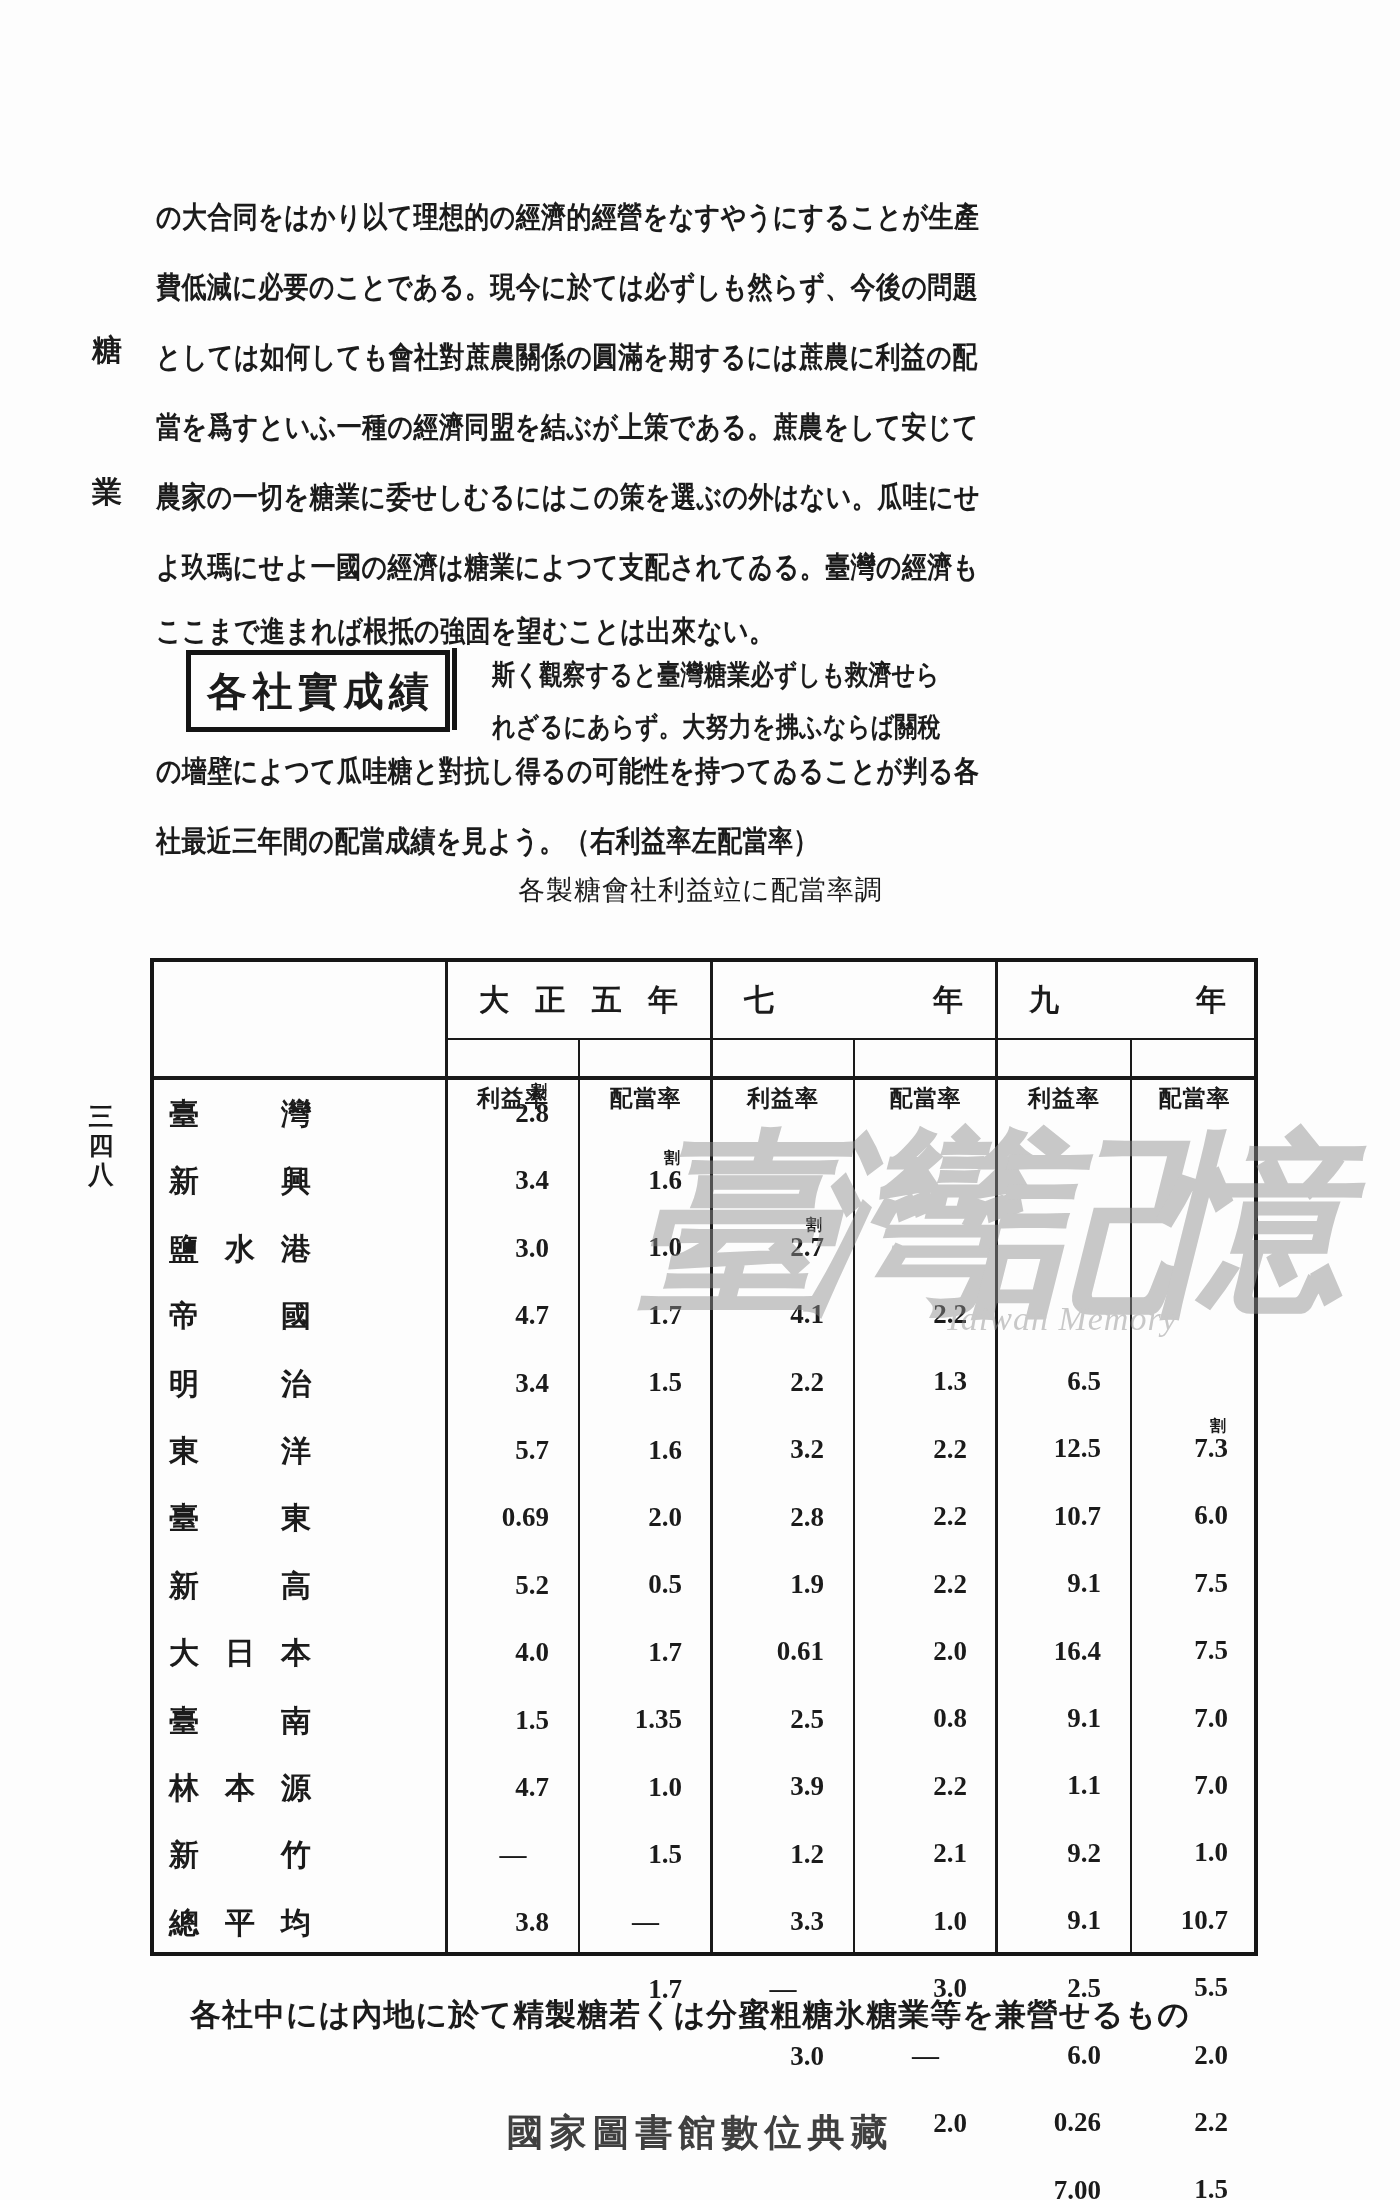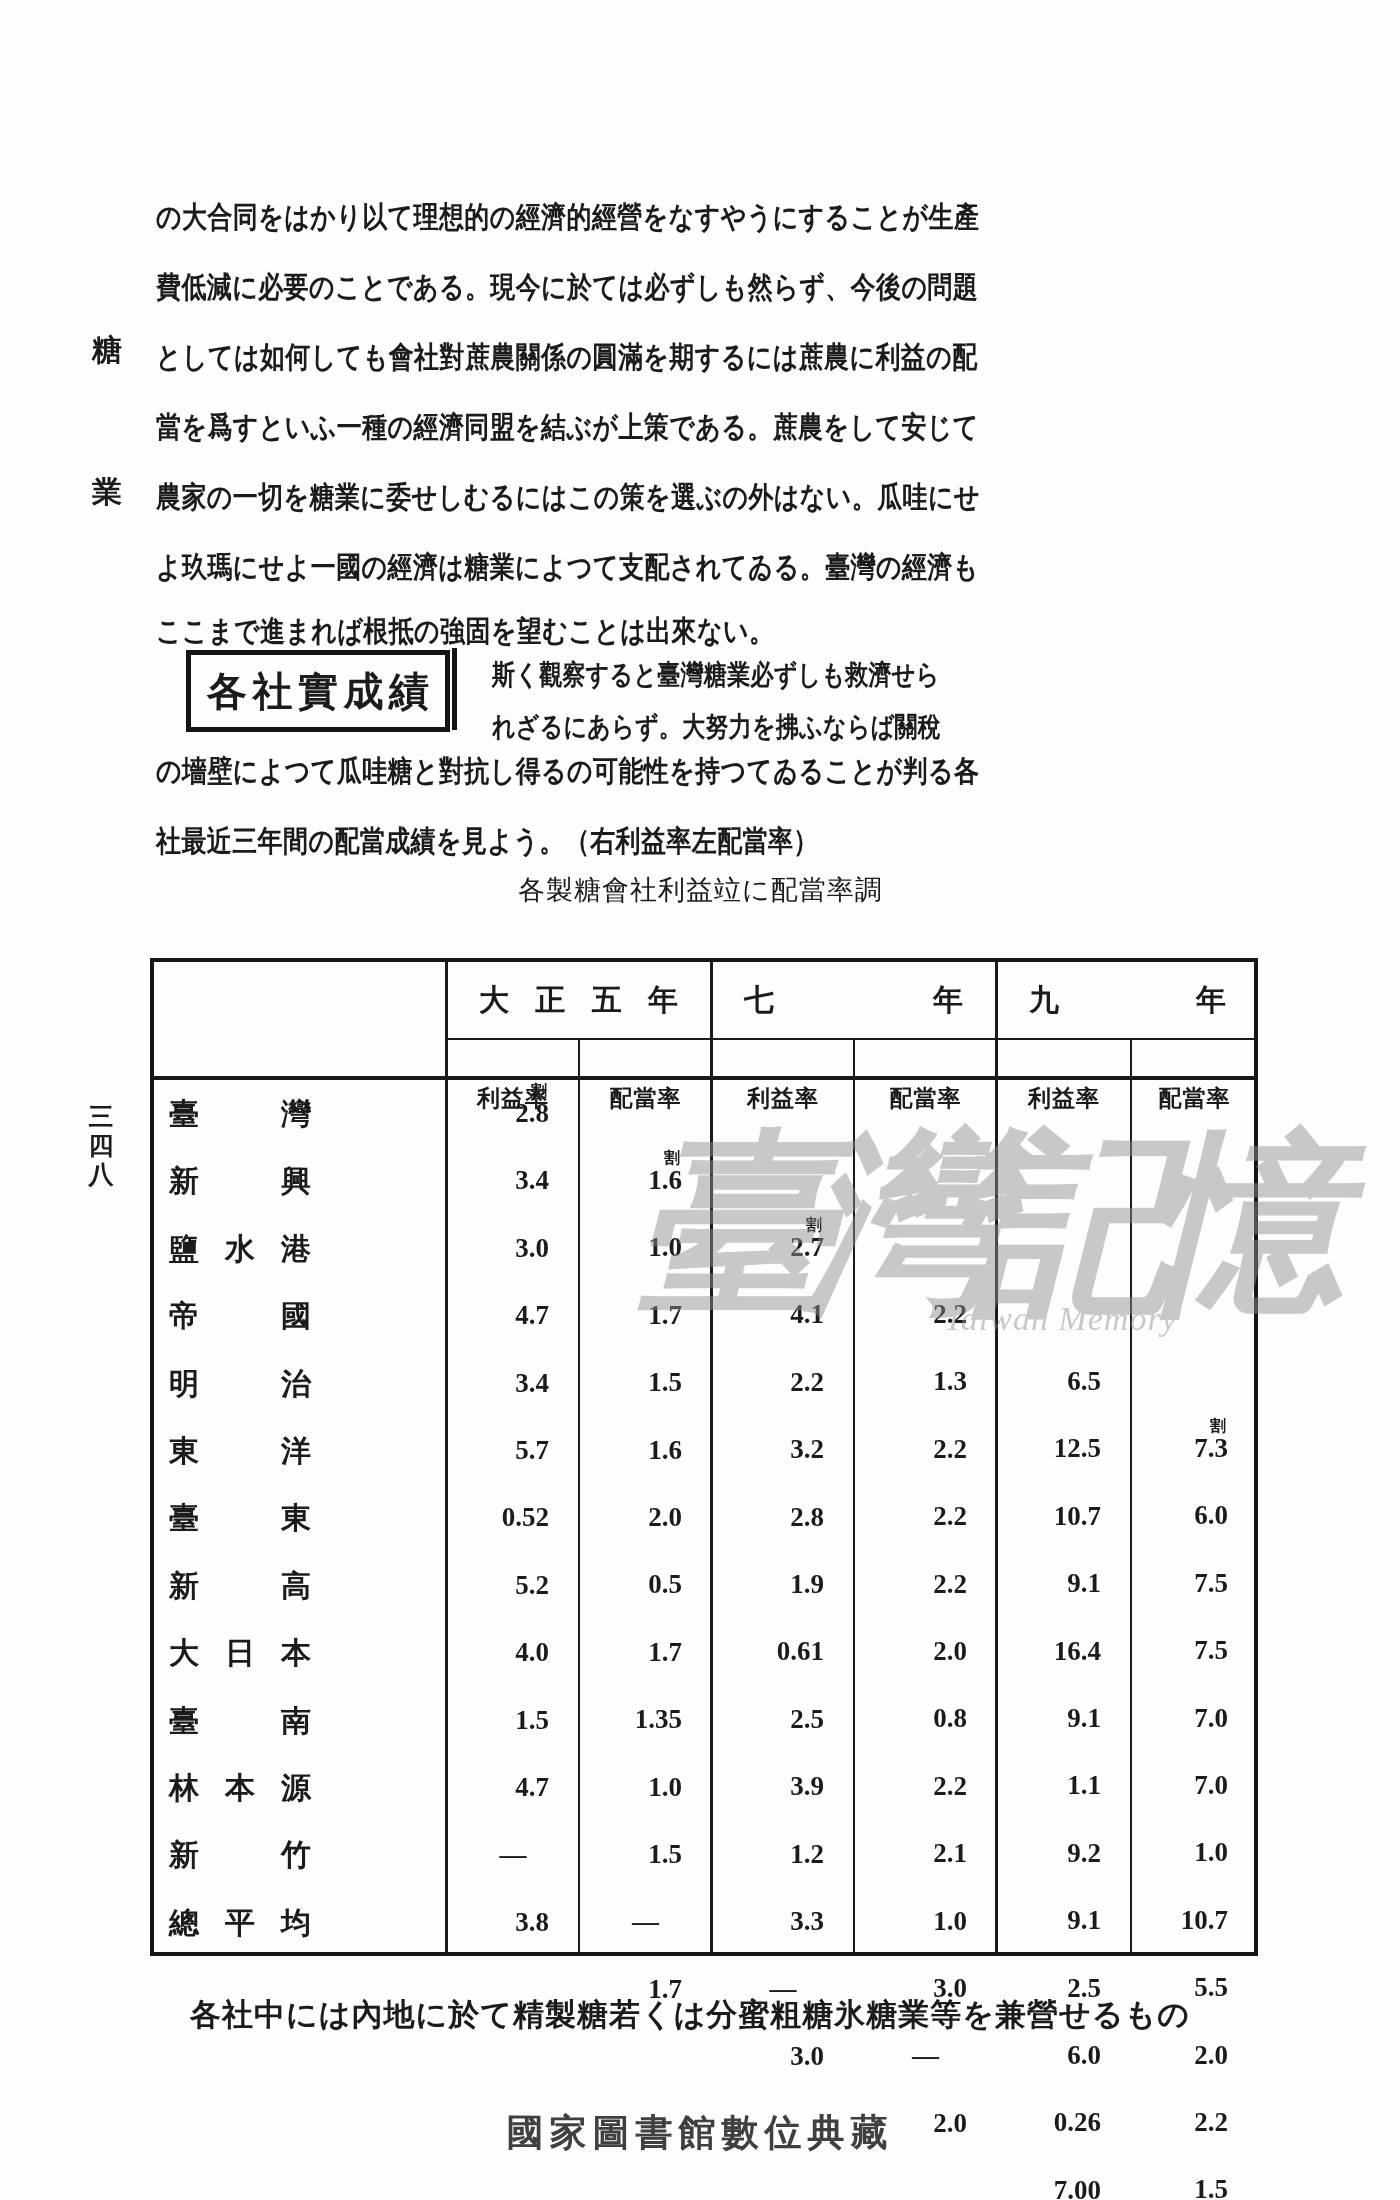--- a/index.html
+++ b/index.html
@@ -311,21 +311,21 @@
         </div>
     </div>
     <div class="trow" style="top:522px;">
       <div class="cell c-name">
           <div class="company" data-justify="">
             <span>臺</span>
             <span>東</span>
           </div>
         </div>
       <div class="cell val c-v0">
-          <span>0.52</span>
+          <span>0.69</span>
         </div>
       <div class="cell val c-v1">
           <span>0.5</span>
         </div>
       <div class="cell val c-v2">
           <span>0.61</span>
         </div>
       <div class="cell val c-v3">
           <span>0.8</span>
         </div>

